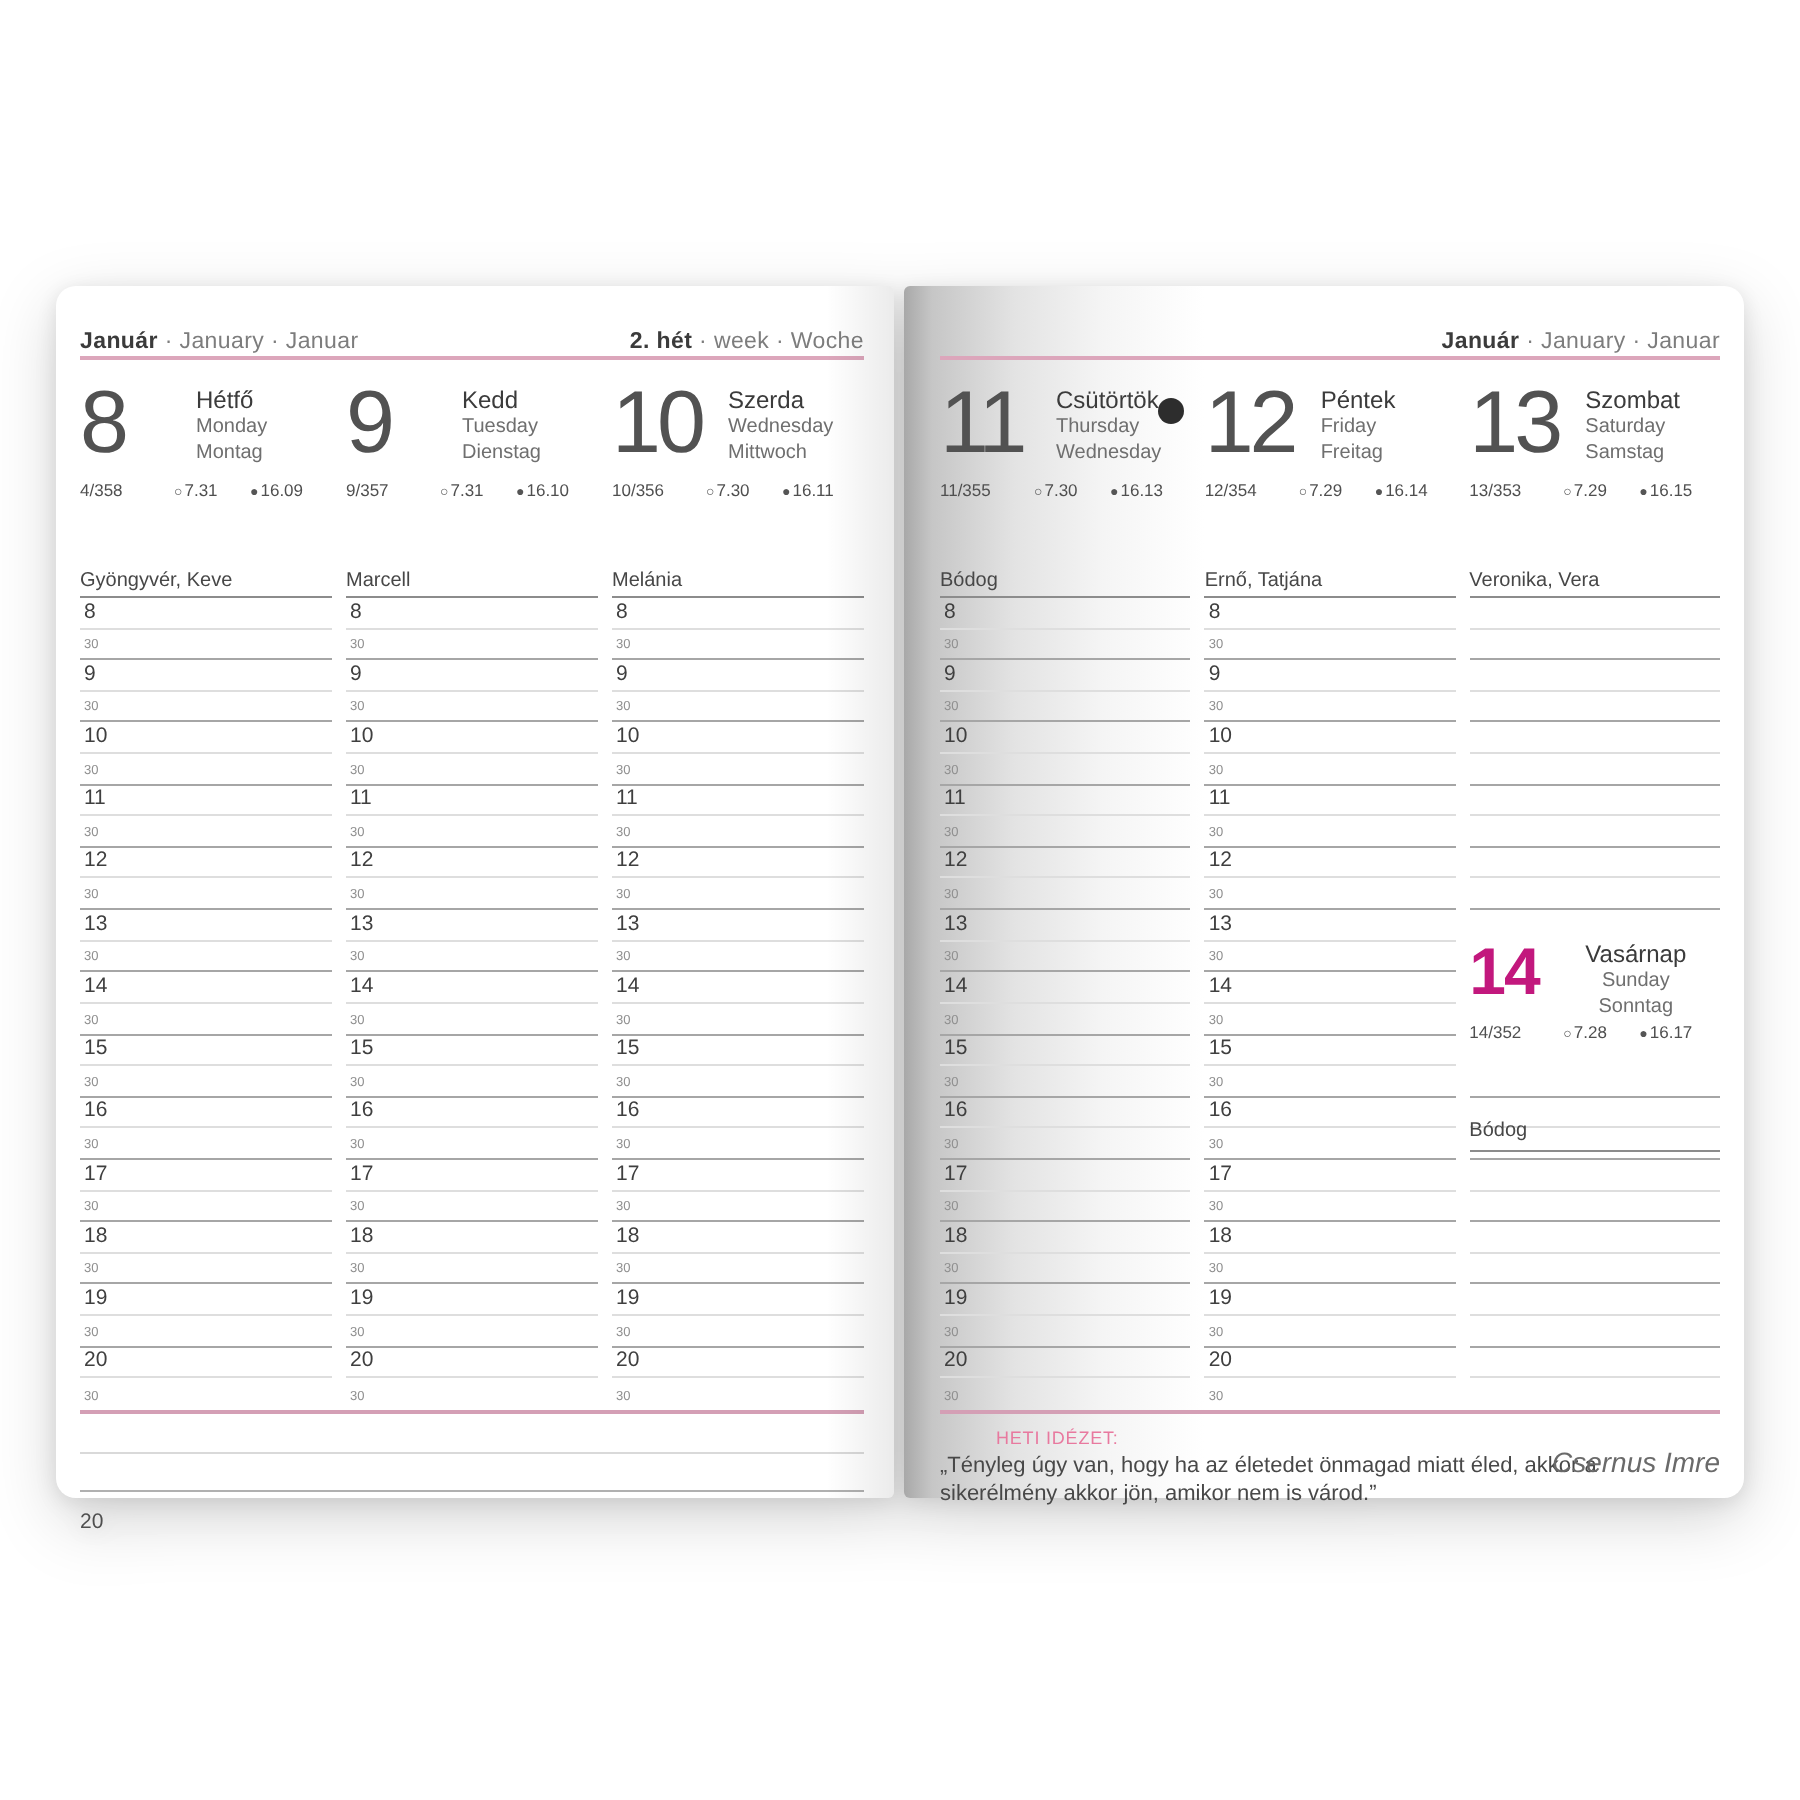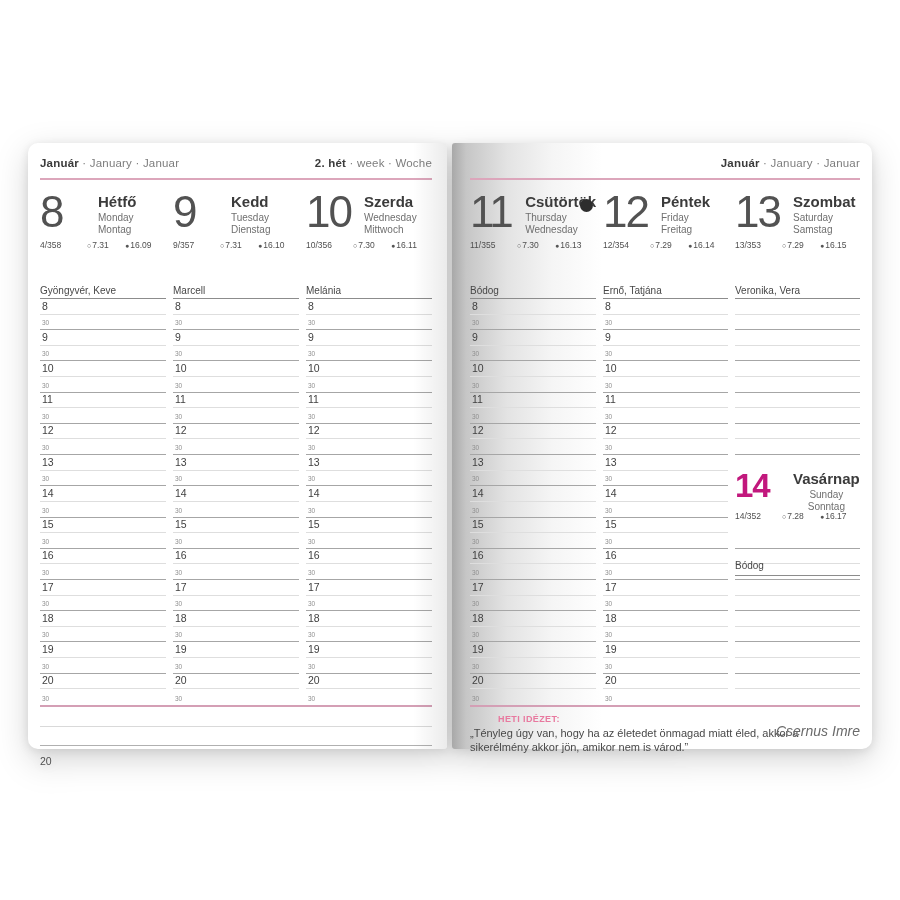--- a/index.html
+++ b/index.html
@@ -21,35 +21,35 @@
     content:"";position:absolute;top:0;right:0;width:34px;height:100%;
     background:linear-gradient(90deg,rgba(0,0,0,0) 0%,rgba(0,0,0,0.08) 100%);
     border-radius:0 3px 3px 0;pointer-events:none;
   }
   .page-right{
     left:424px;width:420px;border-radius:3px 10px 10px 3px;
     padding:14px 12px 0 18px;
     background:linear-gradient(90deg,#a8a8a8 0px,#c6c6c6 14px,#e3e3e3 55px,#f5f5f5 100px,#ffffff 150px);
   }
   .page-header{
-    display:flex;justify-content:space-between;align-items:flex-start;
+    display:flex;justify-content:space-between;align-items:flex-end;
     height:20px;font-size:11.5px;color:#7d7d7d;letter-spacing:0.2px;
   }
   .strong{color:#3b3b3b;font-weight:bold;}
   .hdr-group{white-space:nowrap;}
   .top-rule{height:2px;background:#dca6bb;margin-top:1px;}
   .day-cols{display:flex;gap:7px;margin-top:8px;}
   .day-col{width:126px;position:relative;}
   .day-head{height:48px;display:flex;position:relative;}
   .day-num{
     width:58px;font-size:44px;line-height:48px;font-weight:200;
     color:#525252;letter-spacing:-2px;
   }
   .day-names{padding-top:5px;}
-  .dn-hu{font-size:15px;font-weight:bold;color:#3b3b3b;line-height:1.25;}
+  .dn-hu{font-size:12px;font-weight:normal;color:#3b3b3b;line-height:1.25;}
   .dn-en,.dn-de{font-size:10px;color:#6f6f6f;line-height:1.25;}
   .moon-dot{
     position:absolute;right:3px;top:11px;width:13px;height:13px;
     border-radius:50%;background:#2d2d2d;
   }
   .day-info{
     display:grid;grid-template-columns:47px 38px auto;
     height:13px;margin-top:2px;align-items:center;
     font-size:8.5px;color:#4f4f4f;white-space:nowrap;
   }
@@ -81,21 +81,21 @@
   }
   .sb-names{padding-top:3px;text-align:center;}
   .sunday-block .nameday{height:22px;padding-top:6px;}
   
   .notes-line{height:18.5px;border-bottom:1px solid #d9d9d9;}
   .notes-line.second{border-bottom:1.4px solid #b0b0b0;}
   .page-footer{margin-top:9px;font-size:10.5px;color:#4f4f4f;}
   .page-footer.right{text-align:right;}
   
   .quote-block{margin-top:7px;position:relative;}
-  .quote-label{font-size:9px;font-weight:bold;color:#e8799f;letter-spacing:0.4px;padding-left:28px;}
+  .quote-label{font-size:9px;font-weight:normal;color:#e8799f;letter-spacing:0.4px;padding-left:28px;}
   .quote-text{font-size:11px;color:#484848;line-height:1.3;margin-top:2px;}
   .quote-author{
     position:absolute;right:0;bottom:16px;font-style:italic;
     font-size:14px;color:#6a6a6a;background:transparent;
   }
 </style>
 </head>
 <body>
 
 <div class="book">

